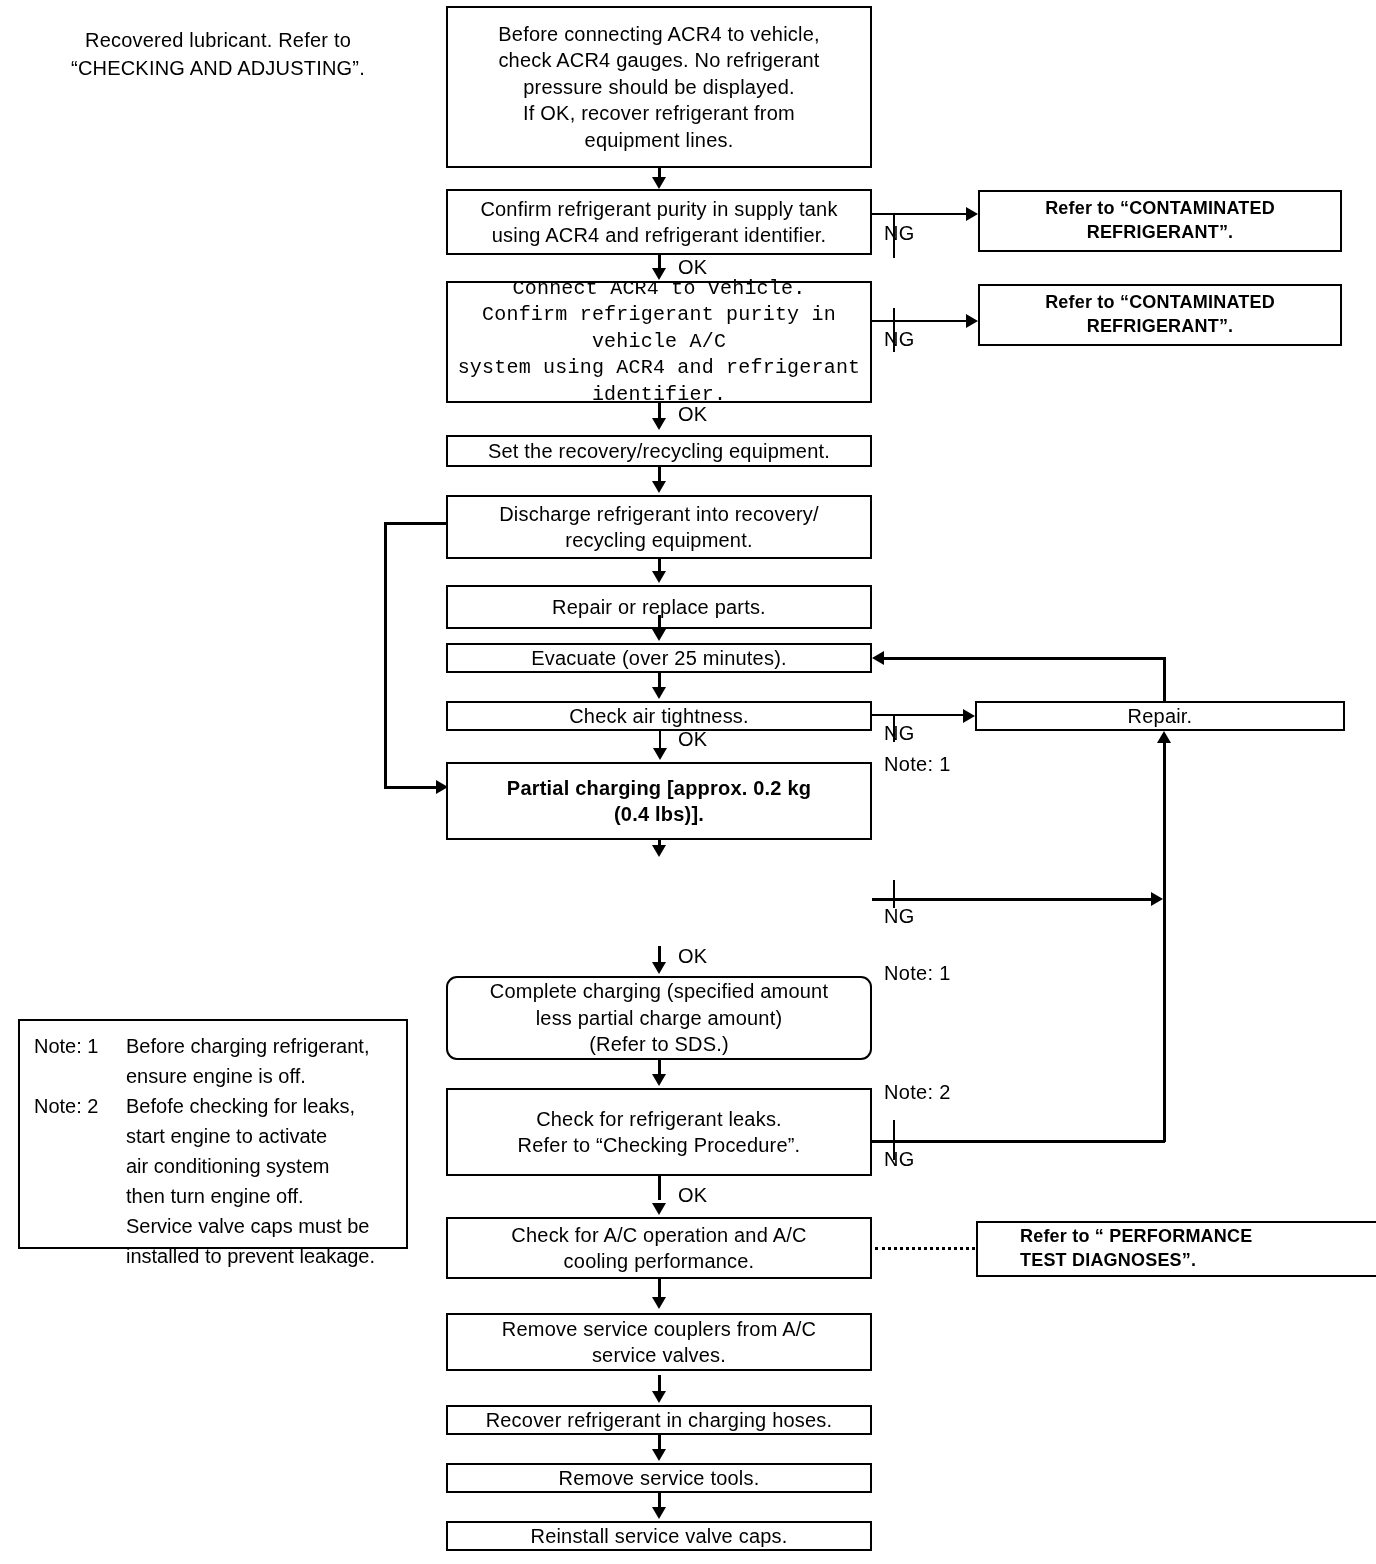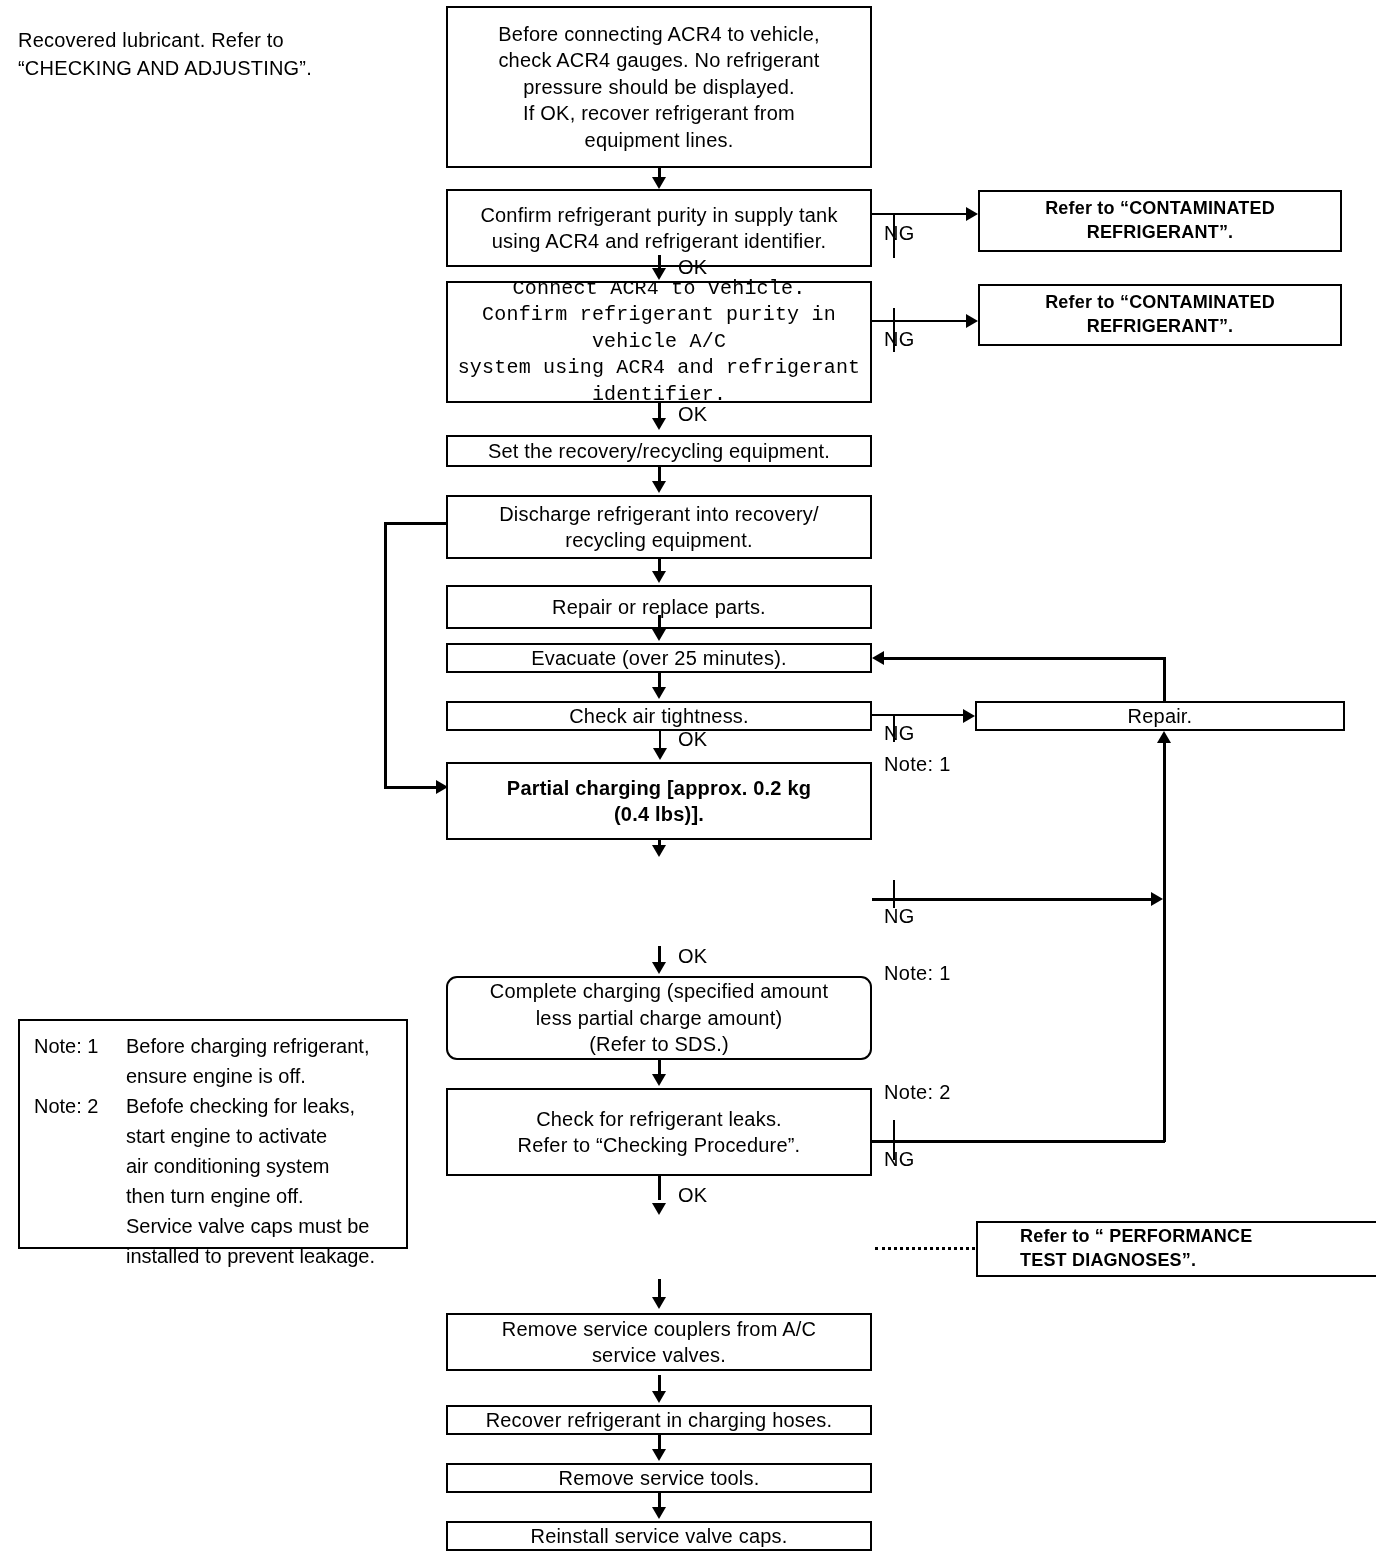--- a/index.html
+++ b/index.html
@@ -99,32 +99,32 @@
   }
   .noterow { display: flex; }
   .noterow .tag { width: 92px; flex: none; white-space: nowrap; }
   .noterow .body { white-space: pre-line; }
 </style>
 </head>
 <body>
 
 <div id="page">
 
-  <div class="plain" style="left:18px; top:26px; width:400px;">Recovered lubricant. Refer to
+  <div class="plain" style="left:18px; top:26px; width:400px;text-align:center;">Recovered lubricant. Refer to
 “CHECKING AND ADJUSTING”.</div>
 
   <div class="node" style="left:446px; top:6px; width:426px; height:162px;">
     <span class="txt">Before connecting ACR4 to vehicle,
 check ACR4 gauges. No refrigerant
 pressure should be displayed.
 If OK, recover refrigerant from
 equipment lines.</span>
   </div>
 
-  <div class="node" style="left:446px; top:189px; width:426px; height:78px;">
+  <div class="node" style="left:446px; top:189px; width:426px; height:66px;">
     <span class="txt">Confirm refrigerant purity in supply tank
 using ACR4 and refrigerant identifier.</span>
   </div>
 
   <div class="node" style="left:446px; top:281px; width:426px; height:122px;font-family:Liberation Mono, monospace;">
     <span class="txt">Connect ACR4 to vehicle.
 Confirm refrigerant purity in vehicle A/C
 system using ACR4 and refrigerant
 identifier.</span>
   </div>
@@ -160,20 +160,24 @@
     <span class="txt">Complete charging (specified amount
 less partial charge amount)
 (Refer to SDS.)</span>
   </div>
 
   <div class="node" style="left:446px; top:1088px; width:426px; height:88px;">
     <span class="txt">Check for refrigerant leaks.
 Refer to “Checking Procedure”.</span>
   </div>
 
+  <div class="node" style="left:446px; top:1217px; width:426px; height:62px;">
+    <span class="txt">Check for A/C operation and A/C
+cooling performance.</span>
+  </div>
 
   <div class="node" style="left:446px; top:1313px; width:426px; height:58px;">
     <span class="txt">Remove service couplers from A/C
 service valves.</span>
   </div>
 
   <div class="node" style="left:446px; top:1405px; width:426px; height:30px;">
     <span class="txt">Recover refrigerant in charging hoses.</span>
   </div>
 

